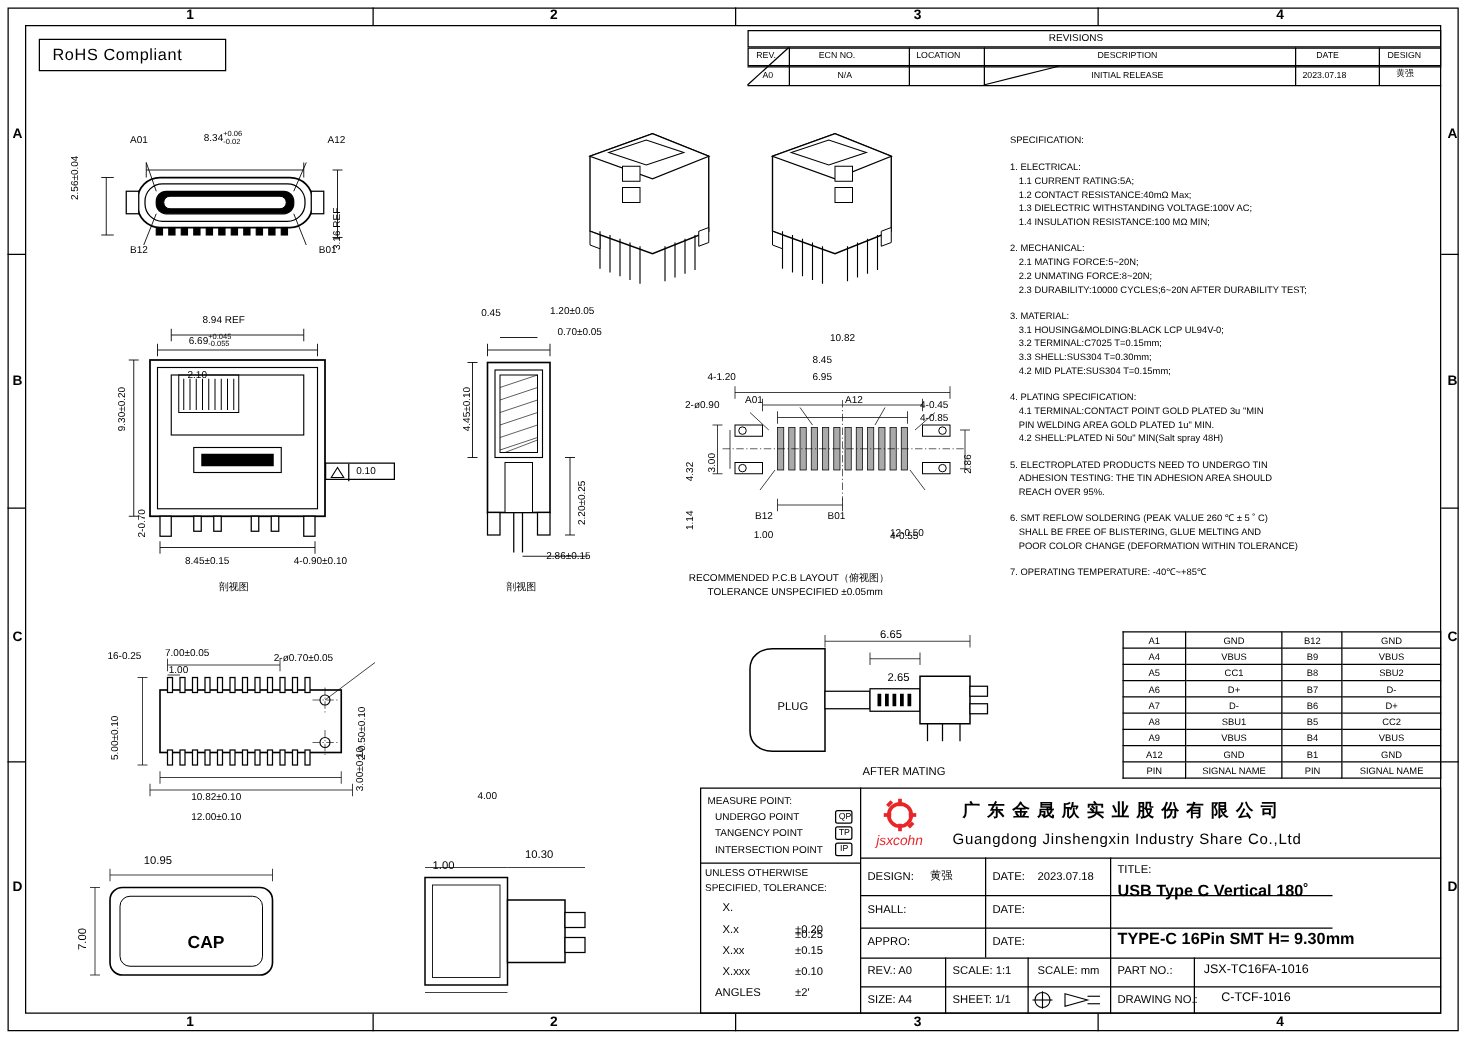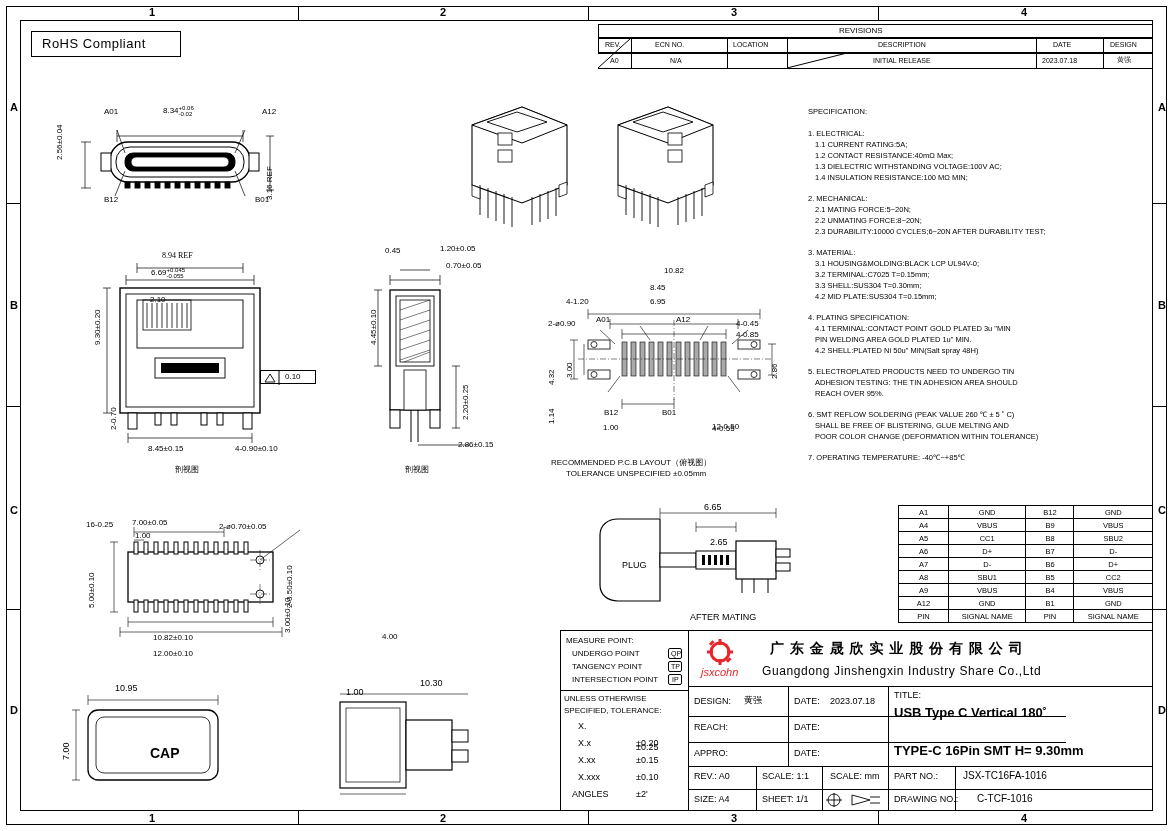--- a/index.html
+++ b/index.html
@@ -225,21 +225,21 @@
 
       <line x1="12" y1="18" x2="12" y2="143" stroke="#000" stroke-width="0.7"></line>
       <line x1="8" y1="18" x2="16" y2="18" stroke="#000" stroke-width="0.7"></line>
       <line x1="8" y1="143" x2="16" y2="143" stroke="#000" stroke-width="0.7"></line>
 
       <line x1="33" y1="168" x2="157" y2="168" stroke="#000" stroke-width="0.7"></line>
       <line x1="33" y1="163" x2="33" y2="173" stroke="#000" stroke-width="0.7"></line>
       <line x1="157" y1="163" x2="157" y2="173" stroke="#000" stroke-width="0.7"></line>
     </svg>
   </div>
-  <div class="txt t8" style="left:162px;top:252px;font-family:Liberation Serif, serif;">8.94  REF</div>
+  <div class="txt t8" style="left:162px;top:252px;">8.94  REF</div>
   <div class="txt t8" style="left:151px;top:267px;">6.69<span style="font-size:6px;display:inline-block;line-height:6px;vertical-align:middle;">+0.045<br>-0.055</span></div>
   <div class="txt t8" style="left:94px;top:345px;transform:rotate(-90deg);transform-origin:left top;">9.30±0.20</div>
   <div class="txt t8" style="left:150px;top:296px;">2.10</div>
   <div class="txt t8" style="left:110px;top:430px;transform:rotate(-90deg);transform-origin:left top;">2-0.70</div>
   <div class="txt t8" style="left:148px;top:445px;">8.45±0.15</div>
   <div class="txt t8" style="left:235px;top:445px;">4-0.90±0.10</div>
   <div class="bx" style="left:260px;top:370px;width:56px;height:14px;">
     <svg width="56" height="14">
         <line x1="18" y1="0" x2="18" y2="14" stroke="#000" stroke-width="1"></line>
         <polygon points="4,11 9,3 14,11" fill="none" stroke="#000" stroke-width="0.9"></polygon>
@@ -279,21 +279,21 @@
       <line x1="82" y1="96" x2="90" y2="96" stroke="#000" stroke-width="0.7"></line>
       <line x1="82" y1="158" x2="90" y2="158" stroke="#000" stroke-width="0.7"></line>
       <line x1="48" y1="175" x2="100" y2="175" stroke="#000" stroke-width="0.7"></line>
     </svg>
   </div>
   <div class="txt t8" style="left:385px;top:247px;">0.45</div>
   <div class="txt t8" style="left:440px;top:245px;">1.20±0.05</div>
   <div class="txt t8" style="left:446px;top:262px;">0.70±0.05</div>
   <div class="txt t8" style="left:370px;top:345px;transform:rotate(-90deg);transform-origin:left top;">4.45±0.10</div>
   <div class="txt t8" style="left:462px;top:420px;transform:rotate(-90deg);transform-origin:left top;">2.20±0.25</div>
-  <div class="txt t8" style="left:437px;top:441px;margin-left:21px;">2.86±0.15</div>
+  <div class="txt t8" style="left:437px;top:441px;">2.86±0.15</div>
   <div class="txt t8" style="left:405px;top:466px;">剖视图</div>
 
   <div class="abs" style="left:462px;top:95px;">
     <svg width="120" height="135">
       <polygon points="10,30 60,12 105,30 105,90 60,108 10,90" fill="#fff" stroke="#000" stroke-width="1.1"></polygon>
       <polygon points="10,30 60,12 105,30 60,48" fill="#fff" stroke="#000" stroke-width="1"></polygon>
       <polygon points="25,27 55,17 85,27 55,37" fill="#fff" stroke="#000" stroke-width="0.9"></polygon>
       <rect x="36" y="38" width="14" height="12" fill="#fff" stroke="#000" stroke-width="0.8"></rect>
       <rect x="36" y="55" width="14" height="12" fill="#fff" stroke="#000" stroke-width="0.8"></rect>
       <g stroke="#000" stroke-width="0.9">
@@ -667,21 +667,21 @@
   <div class="ln" style="left:788px;top:686px;width:1px;height:80px;"></div>
   <div class="ln" style="left:888px;top:686px;width:1px;height:125px;"></div>
   <div class="ln" style="left:756px;top:766px;width:1px;height:45px;"></div>
   <div class="ln" style="left:822px;top:766px;width:1px;height:45px;"></div>
   <div class="ln" style="left:955px;top:766px;width:1px;height:45px;"></div>
 
   <div class="txt t9" style="left:694px;top:697px;">DESIGN:</div>
   <div class="txt t9" style="left:744px;top:696px;">黄强</div>
   <div class="txt t9" style="left:794px;top:697px;">DATE:</div>
   <div class="txt t9" style="left:830px;top:697px;">2023.07.18</div>
-  <div class="txt t9" style="left:694px;top:723px;">REACH:</div>
+  <div class="txt t9" style="left:694px;top:723px;">SHALL:</div>
   <div class="txt t9" style="left:794px;top:723px;">DATE:</div>
   <div class="txt t9" style="left:694px;top:749px;">APPRO:</div>
   <div class="txt t9" style="left:794px;top:749px;">DATE:</div>
 
   <div class="txt t9" style="left:894px;top:691px;">TITLE:</div>
   <div class="txt t13 bold" style="left:894px;top:706px;">USB Type C Vertical 180˚</div>
   <div class="txt t13 bold" style="left:894px;top:744px;">TYPE-C 16Pin SMT H= 9.30mm</div>
 
   <div class="txt t9" style="left:694px;top:772px;">REV.: A0</div>
   <div class="txt t9" style="left:762px;top:772px;">SCALE: 1:1</div>

